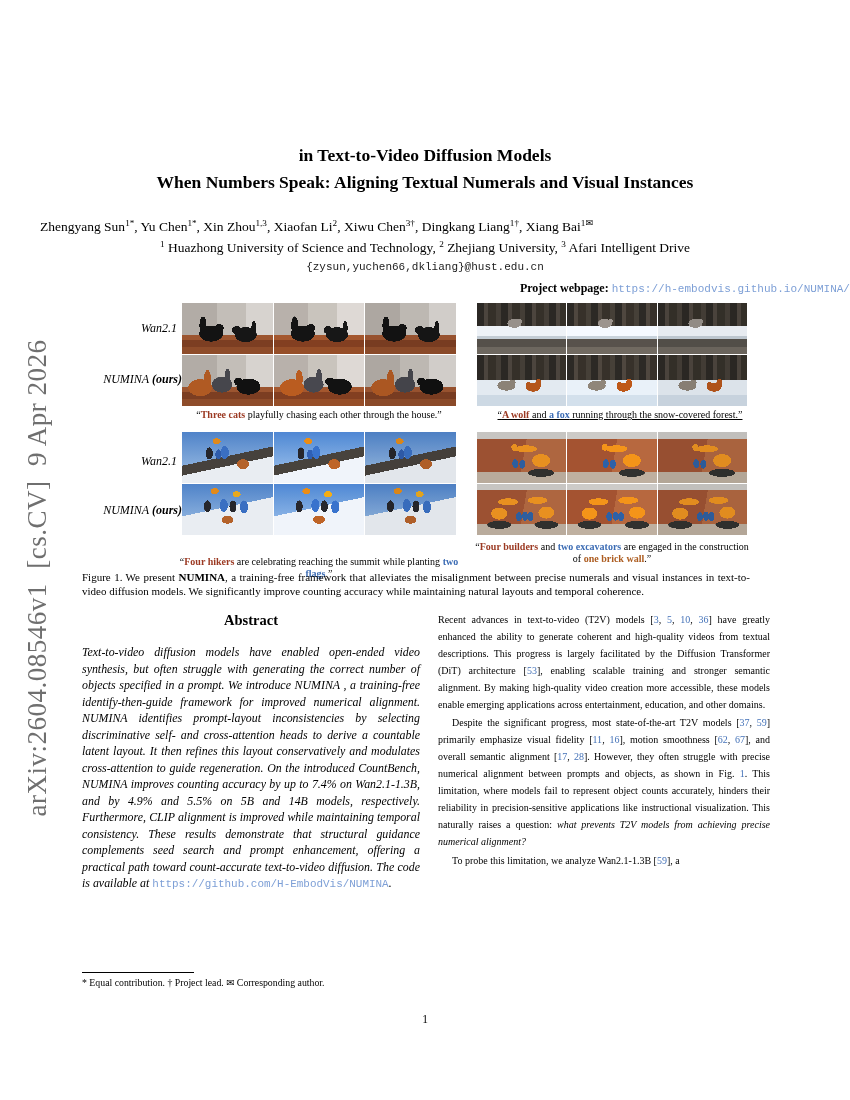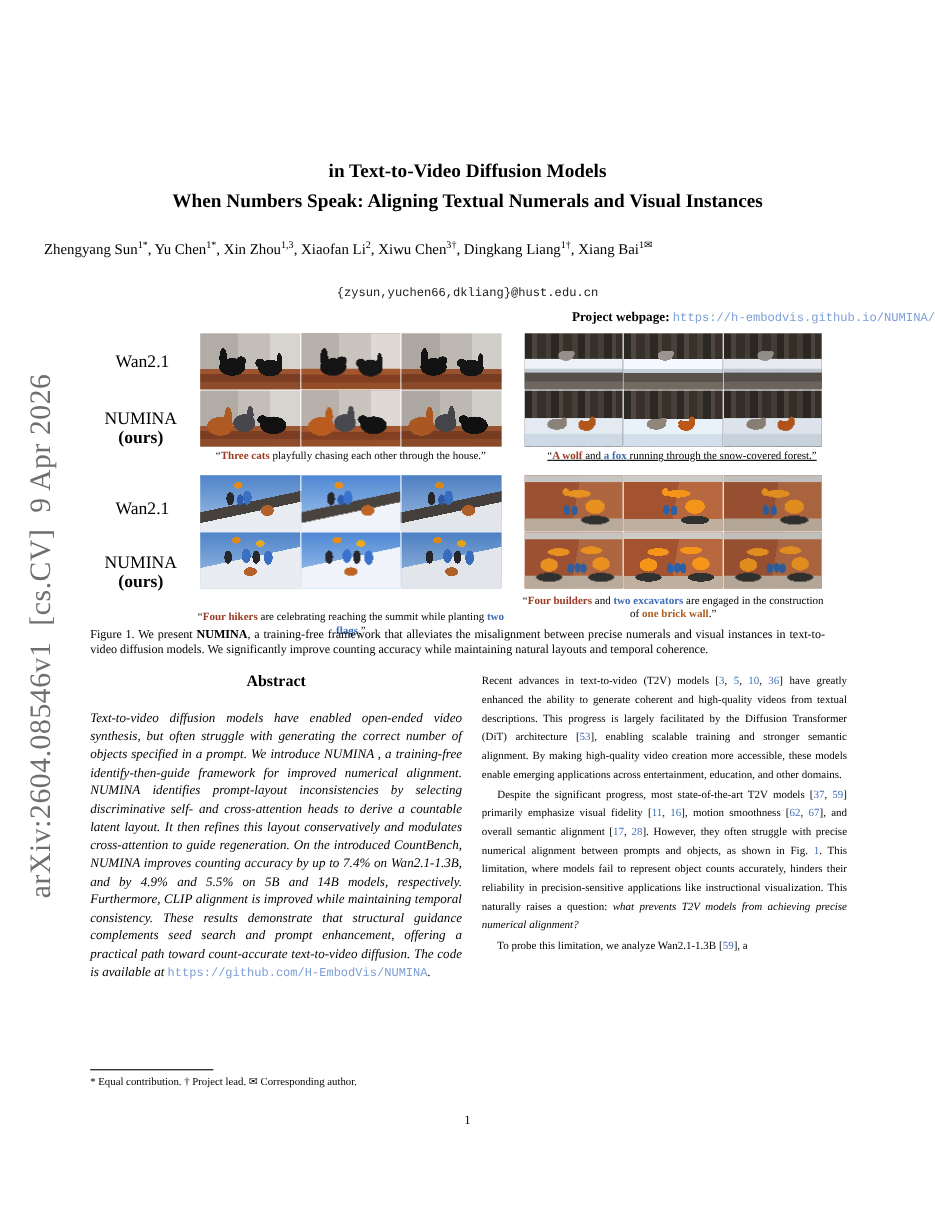--- a/index.html
+++ b/index.html
@@ -23,21 +23,21 @@
   .seg-b{font-weight:bold;}
   .seg-i{font-style:italic;}
   .seg-cite{color:#4472b8;}
   .seg-link{font-family:"Liberation Mono","DejaVu Sans Mono",monospace;color:#7d9fd6;
             font-size:92%;font-style:normal;word-break:break-all;}
   .seg-red{color:#9b3922;font-weight:bold;}
   .seg-blue{color:#3c6cb4;font-weight:bold;}
   .seg-orange{color:#ad5d21;font-weight:bold;}
 
   
-  .fig-lbl{position:absolute;font-size:16px;text-align:center;}
+  .fig-lbl{position:absolute;font-size:12px;text-align:right;font-style:italic;}
   .clip{position:absolute;}
   .strip{display:flex;gap:1px;height:51px;margin-bottom:1px;}
   .frame{flex:1;overflow:hidden;background-color:#999;}
   .strip .frame:nth-child(2){filter:saturate(1.06) brightness(1.03);}
   .strip .frame:nth-child(3){filter:brightness(.97);}
   .cap{position:absolute;font-size:10px;line-height:12px;text-align:center;}
 
   .f-cats-wan{background:
     radial-gradient(12px 8px at 32% 60%, #131313 99%, transparent),
     radial-gradient(3.5px 9px at 23% 44%, #131313 99%, transparent),
@@ -135,20 +135,21 @@
 <div class="paper">
 
   <div class="arxiv">arXiv:2604.08546v1  [cs.CV]  9 Apr 2026</div>
 
   <div class="title">
     <div>in Text-to-Video Diffusion Models</div>
     <div>When Numbers Speak: Aligning Textual Numerals and Visual Instances</div>
   </div>
 
   <div class="authors"><span>Zhengyang Sun</span><span class="seg-sup">1*</span><span>, </span><span>Yu Chen</span><span class="seg-sup">1*</span><span>, </span><span>Xin Zhou</span><span class="seg-sup">1,3</span><span>, </span><span>Xiaofan Li</span><span class="seg-sup">2</span><span>, </span><span>Xiwu Chen</span><span class="seg-sup">3†</span><span>, </span><span>Dingkang Liang</span><span class="seg-sup">1†</span><span>, </span><span>Xiang Bai</span><span class="seg-sup">1✉</span></div>
+  <div class="affils"><span class="seg-sup">1</span><span> Huazhong University of Science and Technology, </span><span class="seg-sup">2</span><span> Zhejiang University, </span><span class="seg-sup">3</span><span> Afari Intelligent Drive</span></div>
   <div class="email">{zysun,yuchen66,dkliang}@hust.edu.cn</div>
   <div class="webpage"><span class="seg-b">Project webpage: </span><span class="seg-link">https://h-embodvis.github.io/NUMINA/</span></div>
 
   <div>
 
     <div class="fig-lbl" style="left:82px;top:321px;width:95px;">Wan2.1</div>
     <div class="fig-lbl" style="left:74px;top:372px;width:108px;"><span>NUMINA </span><span class="seg-b">(ours)</span></div>
     <div class="fig-lbl" style="left:82px;top:454px;width:95px;">Wan2.1</div>
     <div class="fig-lbl" style="left:74px;top:503px;width:108px;"><span>NUMINA </span><span class="seg-b">(ours)</span></div>
 

